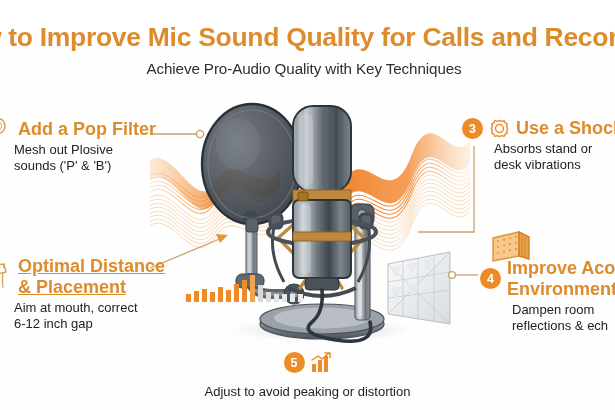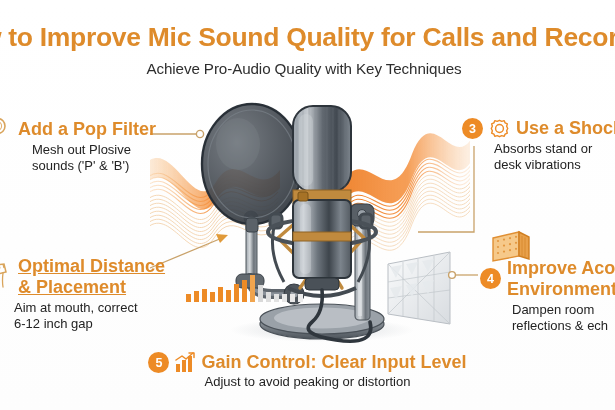--- a/index.html
+++ b/index.html
@@ -67,40 +67,40 @@
     display: flex;
     align-items: center;
     justify-content: center;
     flex: 0 0 auto;
   }
   .row { display: flex; align-items: center; gap: 6px; }
   .icn { flex: 0 0 auto; display: block; }
 
   
   #item1 { top: 118px; left: -10px; width: 205px; }
-  #item1 .desc { margin-left: 42px; }
+  #item1 .desc { margin-left: 24px; }
   #item1 .row { margin-left: 0px; }
 
   
   #item2 { top: 256px; left: -12px; width: 200px; }
   #item2 .desc { margin-left: 26px; }
 
   
   #item3 { top: 118px; left: 462px; width: 170px; }
   #item3 .desc { margin-left: 32px; }
 
   
   #item4 { top: 258px; left: 480px; width: 160px; }
   #item4 .desc { margin-left: 32px; }
   #panelicon4 { position: absolute; top: 228px; left: 489px; }
 
   
   #item5 { top: 352px; left: 0; width: 615px; text-align: center; }
   #item5 .row { justify-content: center; gap: 5px; }
-  #item5 .desc { margin-top: 1px; text-align: center; }
+  #item5 .desc { margin-top: 11px; text-align: center; }
 
   
   .conn { position: absolute; pointer-events: none; }
 
   
   #art { position: absolute; top: 92px; left: 150px; }
 </style>
 </head>
 <body>
 
@@ -401,18 +401,17 @@
   <div class="callout" id="item5">
     <div class="row">
       <div class="badge">5</div>
       <svg class="icn" width="22" height="21" viewBox="0 0 22 21">
         <rect x="2" y="12" width="4" height="8" fill="#ED8B26"></rect>
         <rect x="8" y="8" width="4" height="12" fill="#ED8B26"></rect>
         <rect x="14" y="4" width="4" height="16" fill="#ED8B26"></rect>
         <path d="M2 8 L 8 4 L 12 7 L 19 1" fill="none" stroke="#ED8B26" stroke-width="1.5" stroke-linecap="round" stroke-linejoin="round"></path>
         <path d="M15 1 L 20 1 L 20 5.4" fill="none" stroke="#ED8B26" stroke-width="1.5" stroke-linecap="round" stroke-linejoin="round"></path>
       </svg>
-      <span class="headline">Gain Control: Clear Input Level</span>
     </div>
     <div class="desc">Adjust to avoid peaking or distortion</div>
   </div>
 
 </div>
 
 </body></html>

